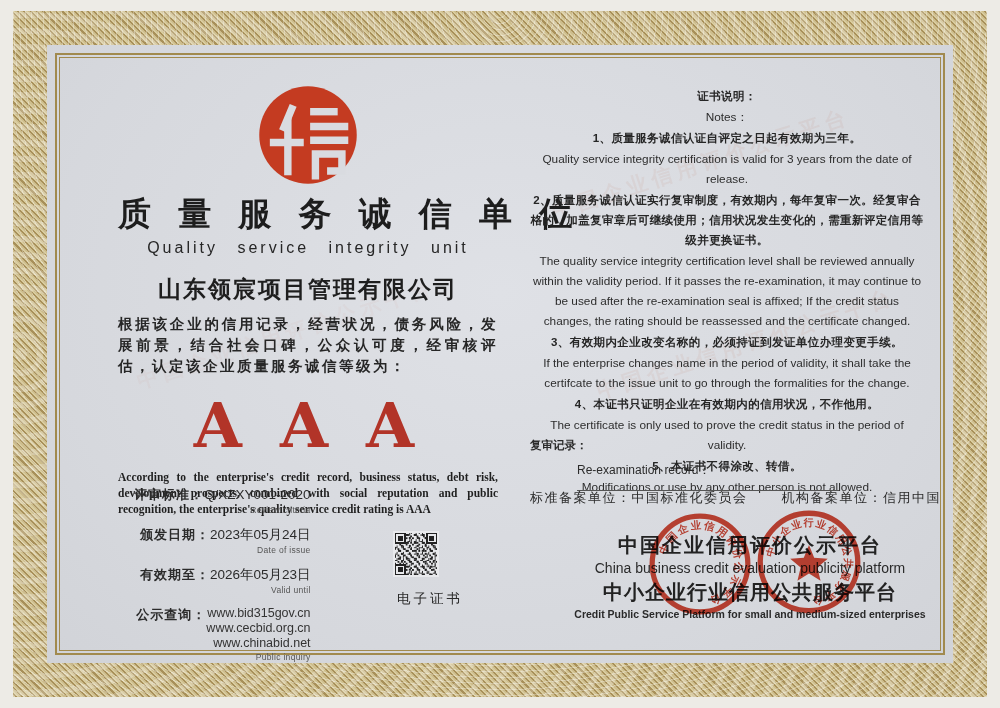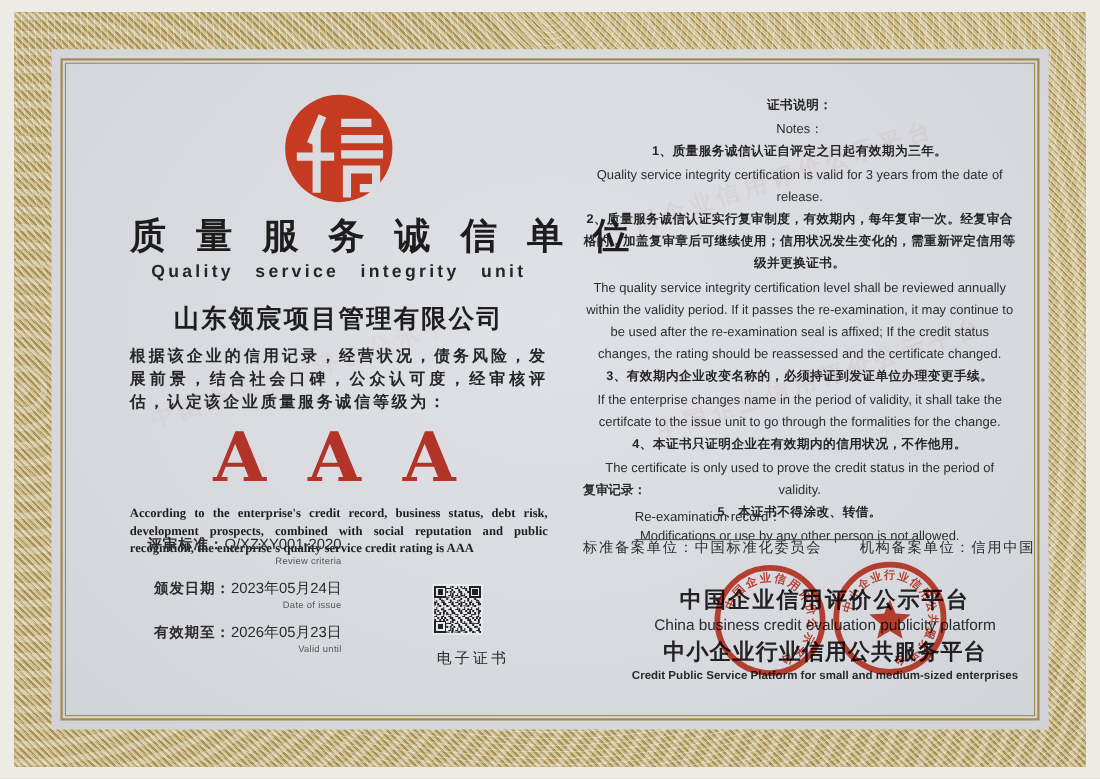--- a/index.html
+++ b/index.html
@@ -17,27 +17,27 @@
     background-image:radial-gradient(ellipse at 50% 40%,#dfe1e6 0%,#d6d8dd 70%,#d1d3d8 100%);}
   .frame{position:absolute;inset:53px 55px;border:2px solid #a18a4e;pointer-events:none;}
   .frame::before{content:"";position:absolute;inset:2px;border:1px solid #a18a4e;}
   
   .wm{position:absolute;color:rgba(186,110,92,.09);font-size:21px;letter-spacing:5px;
       white-space:nowrap;transform:rotate(-18deg);font-weight:700;}
   
   .left-col{position:absolute;left:118px;top:82px;width:380px;text-align:center;}
   .logo{width:106px;height:106px;margin:0 auto;display:block;}
   .title{font-size:33px;font-weight:800;letter-spacing:9px;color:#1d1d1d;margin-top:4px;white-space:nowrap;}
-  .subtitle{font-size:16px;font-weight:700;letter-spacing:3px;word-spacing:12px;color:#262626;margin-top:2px;}
+  .subtitle{font-size:16px;font-weight:400;letter-spacing:3px;word-spacing:12px;color:#262626;margin-top:2px;}
   .certno{margin-top:9px;text-align:right;padding-right:6px;font-size:12.5px;font-weight:700;}
   .certno .num{font-family:"Liberation Serif","DejaVu Serif",serif;font-size:14px;letter-spacing:.5px;}
   .company{margin-top:17px;font-size:23px;font-weight:700;letter-spacing:2px;color:#1e1e1e;white-space:nowrap;}
   .statement-zh{margin-top:9px;font-size:14.5px;font-weight:600;letter-spacing:2.5px;line-height:21px;
       text-align:justify;text-align-last:left;color:#262626;}
-  .rating{margin-top:6px;font-family:"DejaVu Serif","Liberation Serif",serif;font-weight:700;
+  .rating{margin-top:16px;font-family:"DejaVu Serif","Liberation Serif",serif;font-weight:700;
       font-size:62px;letter-spacing:38px;color:#b23428;text-indent:30px;line-height:66px;}
   .statement-en{margin-top:10px;font-family:"Liberation Serif","DejaVu Serif",serif;font-weight:700;
       font-size:11.5px;line-height:16px;text-align:justify;text-align-last:left;color:#1f1f1f;}
   .meta{position:absolute;left:134px;top:486px;text-align:right;font-size:13px;}
   .meta .row{margin-bottom:11px;}
   .meta .lab{font-weight:700;letter-spacing:1px;}
   .meta .val{font-size:13.5px;}
   .meta .sub{font-size:8.5px;color:#555;margin-top:1px;letter-spacing:.3px;}
   .meta .urls{display:inline-block;vertical-align:top;font-size:12.5px;line-height:15px;color:#333;}
   .qr{position:absolute;left:393px;top:531px;width:46px;height:46px;}
@@ -103,20 +103,28 @@
       <span class="lab">评审标准：</span><span class="val">Q/XZXY001-2020</span>
       <div class="sub">Review criteria</div>
     </div>
     <div class="row">
       <span class="lab">颁发日期：</span><span class="val">2023年05月24日</span>
       <div class="sub">Date of issue</div>
     </div>
     <div class="row">
       <span class="lab">有效期至：</span><span class="val">2026年05月23日</span>
       <div class="sub">Valid until</div>
+    </div>
+    <div class="row">
+      <span class="lab" style="vertical-align:top">公示查询：</span><span class="urls">
+        <span>www.bid315gov.cn</span><br>
+        <span>www.cecbid.org.cn</span><br>
+        <span>www.chinabid.net</span>
+      </span>
+      <div class="sub">Public inquiry</div>
     </div>
   </div>
 
   <svg class="qr" viewBox="0 0 29 29" shape-rendering="crispEdges">
     <defs>
       <pattern id="qn" width="4" height="4" patternUnits="userSpaceOnUse">
         <rect x="0" y="0" width="1" height="1" fill="#222"></rect>
           <rect x="2" y="1" width="1" height="1" fill="#222"></rect>
         <rect x="1" y="2" width="2" height="1" fill="#222"></rect>
           <rect x="3" y="3" width="1" height="1" fill="#222"></rect>

